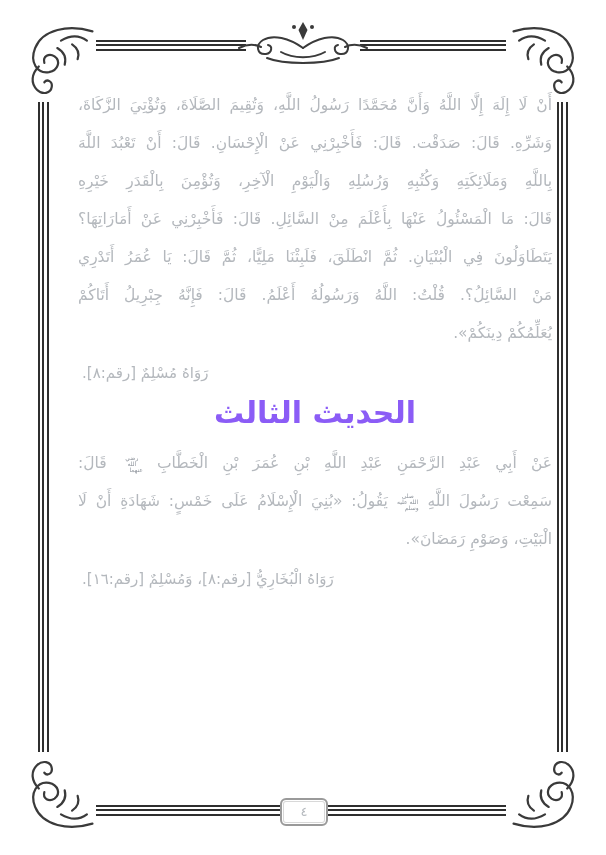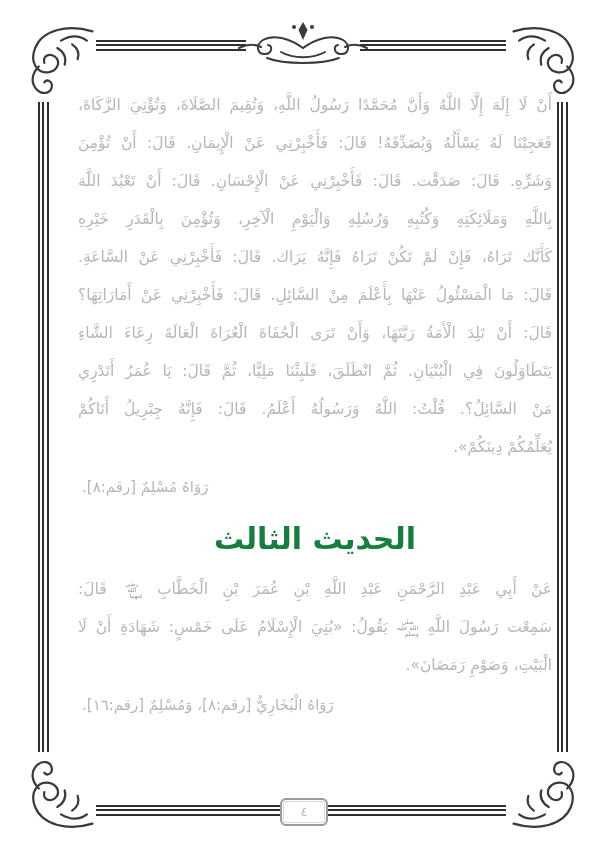--- a/index.html
+++ b/index.html
@@ -51,22 +51,22 @@
     text-align:center;text-align-last:right;
   }
   .attribution{
     line-height:30px;
     text-align:right;text-align-last:left;
     padding-left:4px;margin-top:6px;
     font-size:15px;
   }
   .heading{
     text-align-last:center;
-    color:#15803d;font-weight:bold;font-size:30px;
-    line-height:50px;margin:12px 0 6px 0;
+    color:#8b5cf6;font-weight:bold;font-size:30px;
+    line-height:50px;margin:0 0 6px 0;
   }
   .medallion{
     display:inline-block;width:22px;
     font-size:6px;line-height:6px;
     color:#8d939b;text-align:center;
     vertical-align:middle;white-space:normal;
   }
   .page-badge{
     position:absolute;left:280px;top:798px;
     width:44px;height:24px;
@@ -137,26 +137,23 @@
 <div class="frame-el vline" style="left:557px;top:102px;height:650px;"></div>
 
 <div class="frame-el hline" style="left:96px;top:805px;width:410px;"></div>
 <div class="page-badge">
   <span>٤</span>
 </div>
 
 <div class="content">
 
   <div class="bodyline">أَنْ لَا إِلَهَ إِلَّا اللَّهُ وَأَنَّ مُحَمَّدًا رَسُولُ اللَّهِ، وَتُقِيمَ الصَّلَاةَ، وَتُؤْتِيَ الزَّكَاةَ،</div>
-  <div class="bodyline">فَعَجِبْنَا لَهُ يَسْأَلُهُ وَيُصَدِّقَهُ! قَالَ: فَأَخْبِرْنِي عَنْ الْإِيمَانِ. قَالَ: أَنْ تُؤْمِنَ</div>
   <div class="bodyline">وَشَرِّهِ. قَالَ: صَدَقْت. قَالَ: فَأَخْبِرْنِي عَنْ الْإِحْسَانِ. قَالَ: أَنْ تَعْبُدَ اللَّهَ</div>
   <div class="bodyline">بِاللَّهِ وَمَلَائِكَتِهِ وَكُتُبِهِ وَرُسُلِهِ وَالْيَوْمِ الْآخِرِ، وَتُؤْمِنَ بِالْقَدَرِ خَيْرِهِ</div>
-  <div class="bodyline">كَأَنَّك تَرَاهُ، فَإِنْ لَمْ تَكُنْ تَرَاهُ فَإِنَّهُ يَرَاك. قَالَ: فَأَخْبِرْنِي عَنْ السَّاعَةِ.</div>
   <div class="bodyline">قَالَ: مَا الْمَسْئُولُ عَنْهَا بِأَعْلَمَ مِنْ السَّائِلِ. قَالَ: فَأَخْبِرْنِي عَنْ أَمَارَاتِهَا؟</div>
-  <div class="bodyline">قَالَ: أَنْ تَلِدَ الْأَمَةُ رَبَّتَهَا، وَأَنْ تَرَى الْحُفَاةَ الْعُرَاةَ الْعَالَةَ رِعَاءَ الشَّاءِ</div>
   <div class="bodyline">يَتَطَاوَلُونَ فِي الْبُنْيَانِ. ثُمَّ انْطَلَقَ، فَلَبِثْنَا مَلِيًّا، ثُمَّ قَالَ: يَا عُمَرُ أَتَدْرِي</div>
   <div class="bodyline">مَنْ السَّائِلُ؟. قُلْتُ: اللَّهُ وَرَسُولُهُ أَعْلَمُ. قَالَ: فَإِنَّهُ جِبْرِيلُ أَتَاكُمْ</div>
   <div class="bodyline lastline">يُعَلِّمُكُمْ دِينَكُمْ».</div>
 
   <div class="attribution">رَوَاهُ مُسْلِمٌ [رقم:٨].</div>
 
   <div class="heading">الحديث الثالث</div>
 
   <div class="bodyline">
     <span>عَنْ أَبِي عَبْدِ الرَّحْمَنِ عَبْدِ اللَّهِ بْنِ عُمَرَ بْنِ الْخَطَّابِ</span>

